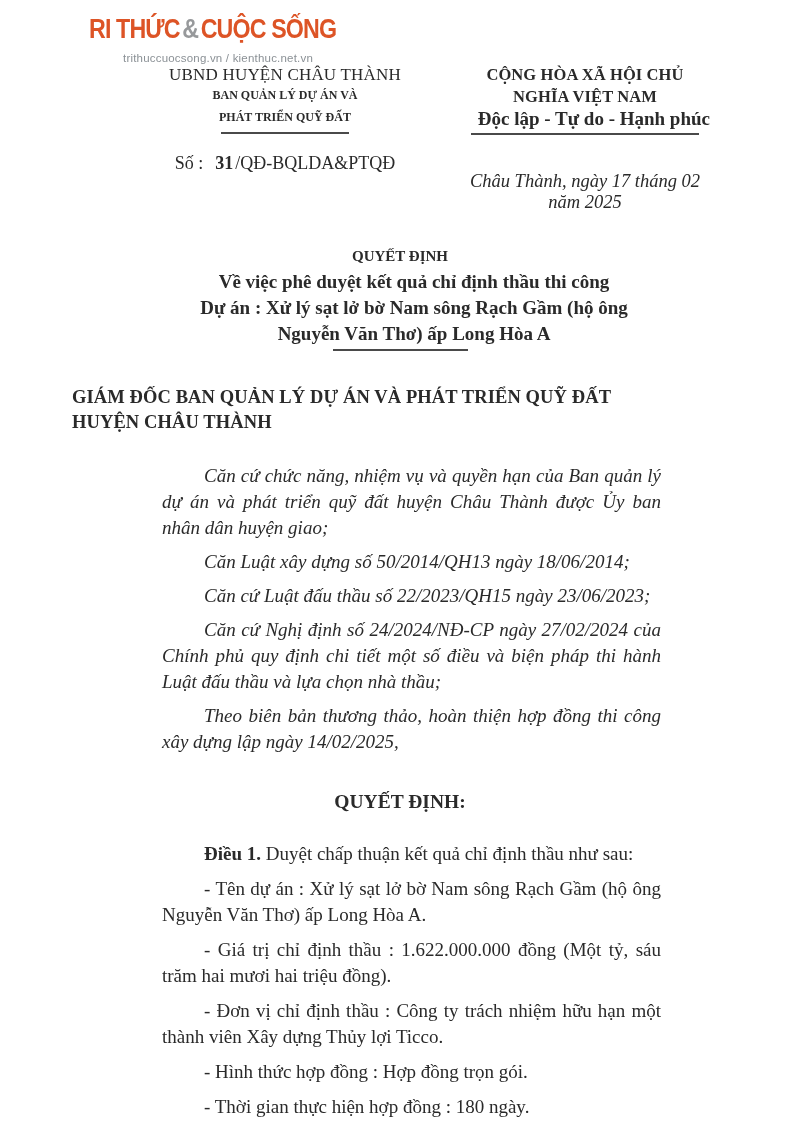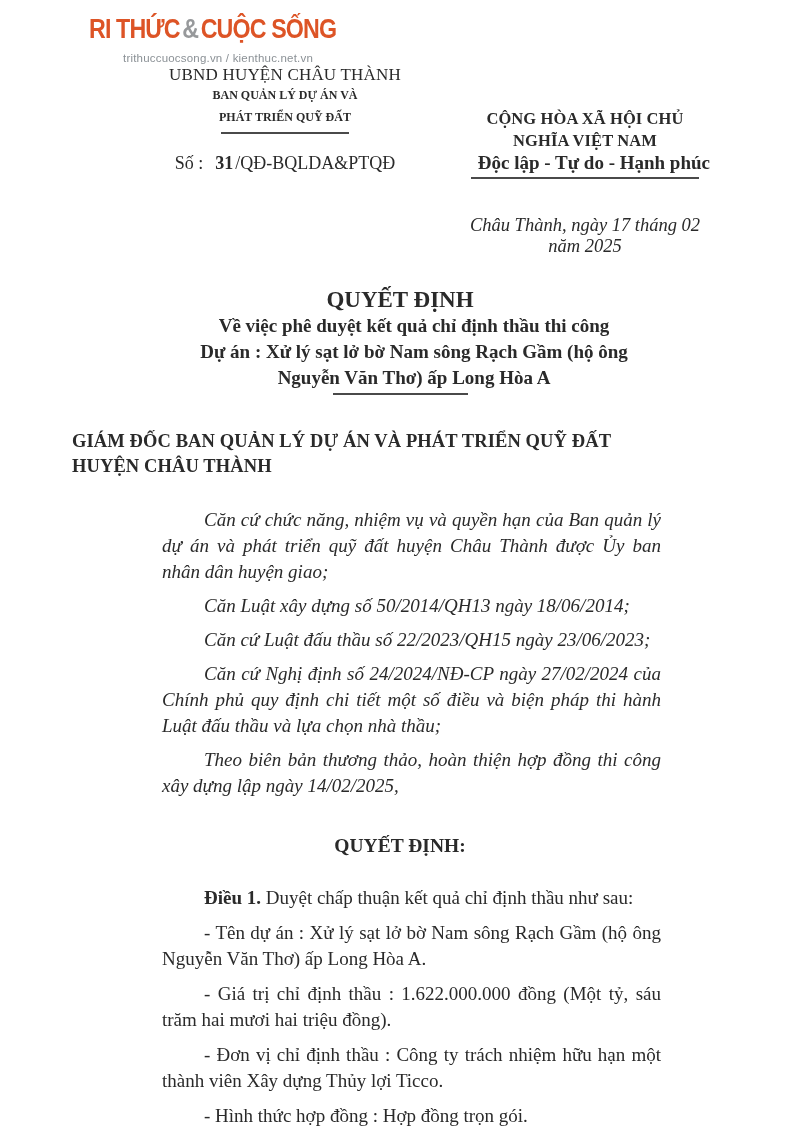--- a/index.html
+++ b/index.html
@@ -23,34 +23,34 @@
   }
   .logo-text .amp { color:#97999b; padding:0 3px; }
   .logo-sites {
     font-family:"Liberation Sans","DejaVu Sans",sans-serif;
     font-size:11.5px; color:#8b9196; margin:-2px 0 0 32px;
     width:200px; text-align:center; letter-spacing:.2px;
   }
   
   .header-cols { display:flex; margin-top:0; padding:0 18px 0 38px; }
   .col-left  { width:350px; text-align:center; }
-  .col-right { flex:1; text-align:center;margin-top:44px; }
+  .col-right { flex:1; text-align:center; }
   .org-l1 { font-size:17px; line-height:21px; letter-spacing:.2px; }
   .org-l2, .org-l3 { font-size:12px; font-weight:bold; line-height:21.5px; }
   .rule { border-bottom:2px solid #4a4a4a; height:0; }
   .rule-left  { width:128px; margin:4px auto 0; }
   .rule-right { width:228px; margin:3px auto 0; }
   .so-line { margin-top:19px; font-size:18px; white-space:nowrap; }
   .so-line .num { font-weight:bold; padding:0 2px 0 12px; }
   .nat-l1 { font-size:16.5px; font-weight:bold; line-height:22px; letter-spacing:.1px; }
   .nat-l2 { font-size:19px; font-weight:bold; line-height:22px;text-align:right; }
   .date-line { margin-top:36px; font-size:18.5px; font-style:italic; }
   
   .title-block { text-align:center; margin-top:30px; font-weight:bold; }
-  .title-main { font-size:23px; line-height:26px; }
+  .title-main { font-size:15px; line-height:26px; }
   .title-sub  { font-size:19px;  line-height:26px;padding-left:28px; }
   .rule-title { width:135px; margin:2px auto 0; }
   
   .authority { text-align:left; margin-top:34px; font-weight:bold;
                font-size:18.5px; line-height:25px; letter-spacing:.1px; }
   
   .bodytext { margin:28px 58px 0 90px; text-align:justify; }
   .bodytext p { margin:0 9px 8px 0; text-indent:42px; font-size:19px; line-height:26px; }
   .preamble p { font-style:italic; }
   .decision-heading { text-align:center; font-weight:bold; font-size:19.5px;

